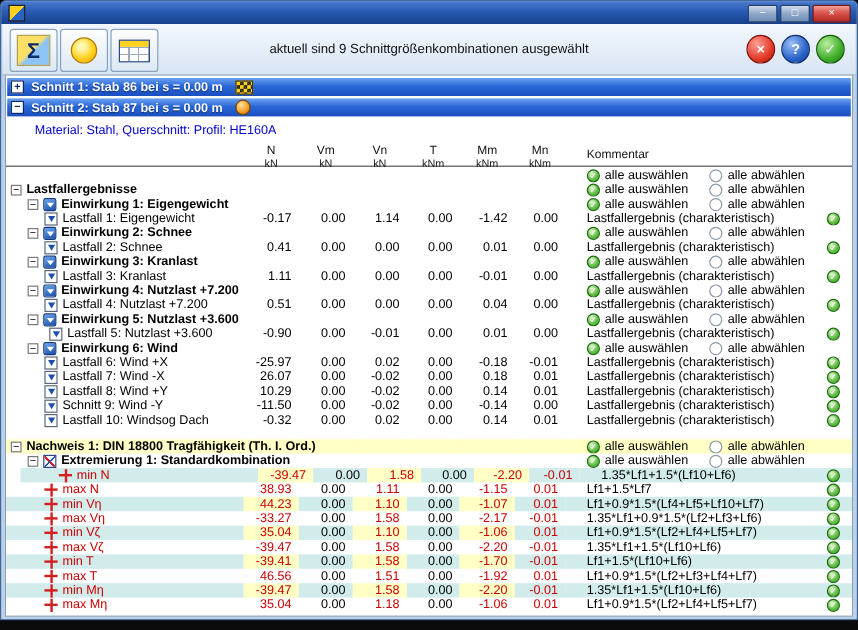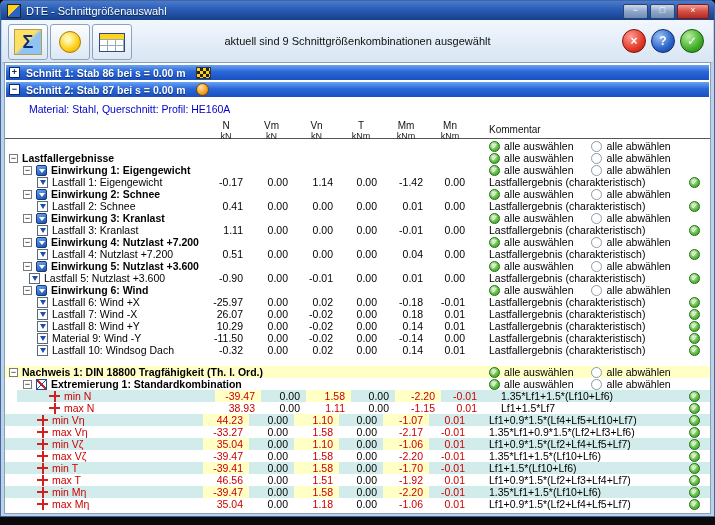--- a/index.html
+++ b/index.html
@@ -108,21 +108,20 @@
   .chk-right{position:absolute;right:10px;top:0.5px;}
   .bottom-strip{position:absolute;top:517px;left:0;width:715px;height:8px;background:#0a0a0a;}
 </style>
 </head>
 <body>
 
 <div class="window">
 
   <div class="titlebar">
     <span class="app-icon"></span>
-    <span class="title-text">DTE - Schnittgrößenauswahl</span>
     <span class="winbtns">
       <span class="wb">−</span>
       <span class="wb">□</span>
       <span class="wb close">×</span>
     </span>
   </div>
 
   <div class="toolbar">
     <div class="tb-left">
       <div class="tbtn">
@@ -392,21 +391,21 @@
           <div class="cell c-kom">
             <span class="pair">
               <span class="chk">✓</span>
               <span class="plabel">alle auswählen</span>
               <span class="circ"></span>
               <span class="plabel">alle abwählen</span>
             </span>
           </div>
         </div>
         <div class="row">
-          <div class="cell c-label" style="padding-left: 24px; text-align: right;">
+          <div class="cell c-label" style="padding-left: 36px; text-align: right;">
             <span class="ricon lastfall-icon"></span>
             <span class="rlabel">Lastfall 5: Nutzlast +3.600</span>
           </div>
           <div class="cell num c-n band">-0.90</div>
           <div class="cell num c-vm">0.00</div>
           <div class="cell num c-vn band">-0.01</div>
           <div class="cell num c-t">0.00</div>
           <div class="cell num c-mm band">0.01</div>
           <div class="cell num c-mn">0.00</div>
           <div class="cell c-kom">
@@ -479,21 +478,21 @@
           <div class="cell num c-mm band">0.14</div>
           <div class="cell num c-mn">0.01</div>
           <div class="cell c-kom">
             <span class="comment">Lastfallergebnis (charakteristisch)</span>
             <span class="chk chk-right">✓</span>
           </div>
         </div>
         <div class="row">
           <div class="cell c-label" style="padding-left: 32px;">
             <span class="ricon lastfall-icon"></span>
-            <span class="rlabel">Material 9: Wind -Y</span>
+            <span class="rlabel">Schnitt 9: Wind -Y</span>
           </div>
           <div class="cell num c-n band">-11.50</div>
           <div class="cell num c-vm">0.00</div>
           <div class="cell num c-vn band">-0.02</div>
           <div class="cell num c-t">0.00</div>
           <div class="cell num c-mm band">-0.14</div>
           <div class="cell num c-mn">0.00</div>
           <div class="cell c-kom">
             <span class="comment">Lastfallergebnis (charakteristisch)</span>
             <span class="chk chk-right">✓</span>
@@ -567,21 +566,21 @@
           <div class="cell num c-vn band red">1.58</div>
           <div class="cell num c-t">0.00</div>
           <div class="cell num c-mm band red">-2.20</div>
           <div class="cell num c-mn red">-0.01</div>
           <div class="cell c-kom">
             <span class="comment">1.35*Lf1+1.5*(Lf10+Lf6)</span>
             <span class="chk chk-right">✓</span>
           </div>
         </div>
         <div class="row">
-          <div class="cell c-label" style="padding-left: 32px; margin-left: 12px;">
+          <div class="cell c-label" style="padding-left: 32px;">
             <span class="ricon minmax-icon"></span>
             <span class="rlabel red">max N</span>
           </div>
           <div class="cell num c-n band red">38.93</div>
           <div class="cell num c-vm">0.00</div>
           <div class="cell num c-vn band red">1.11</div>
           <div class="cell num c-t">0.00</div>
           <div class="cell num c-mm band red">-1.15</div>
           <div class="cell num c-mn red">0.01</div>
           <div class="cell c-kom">

